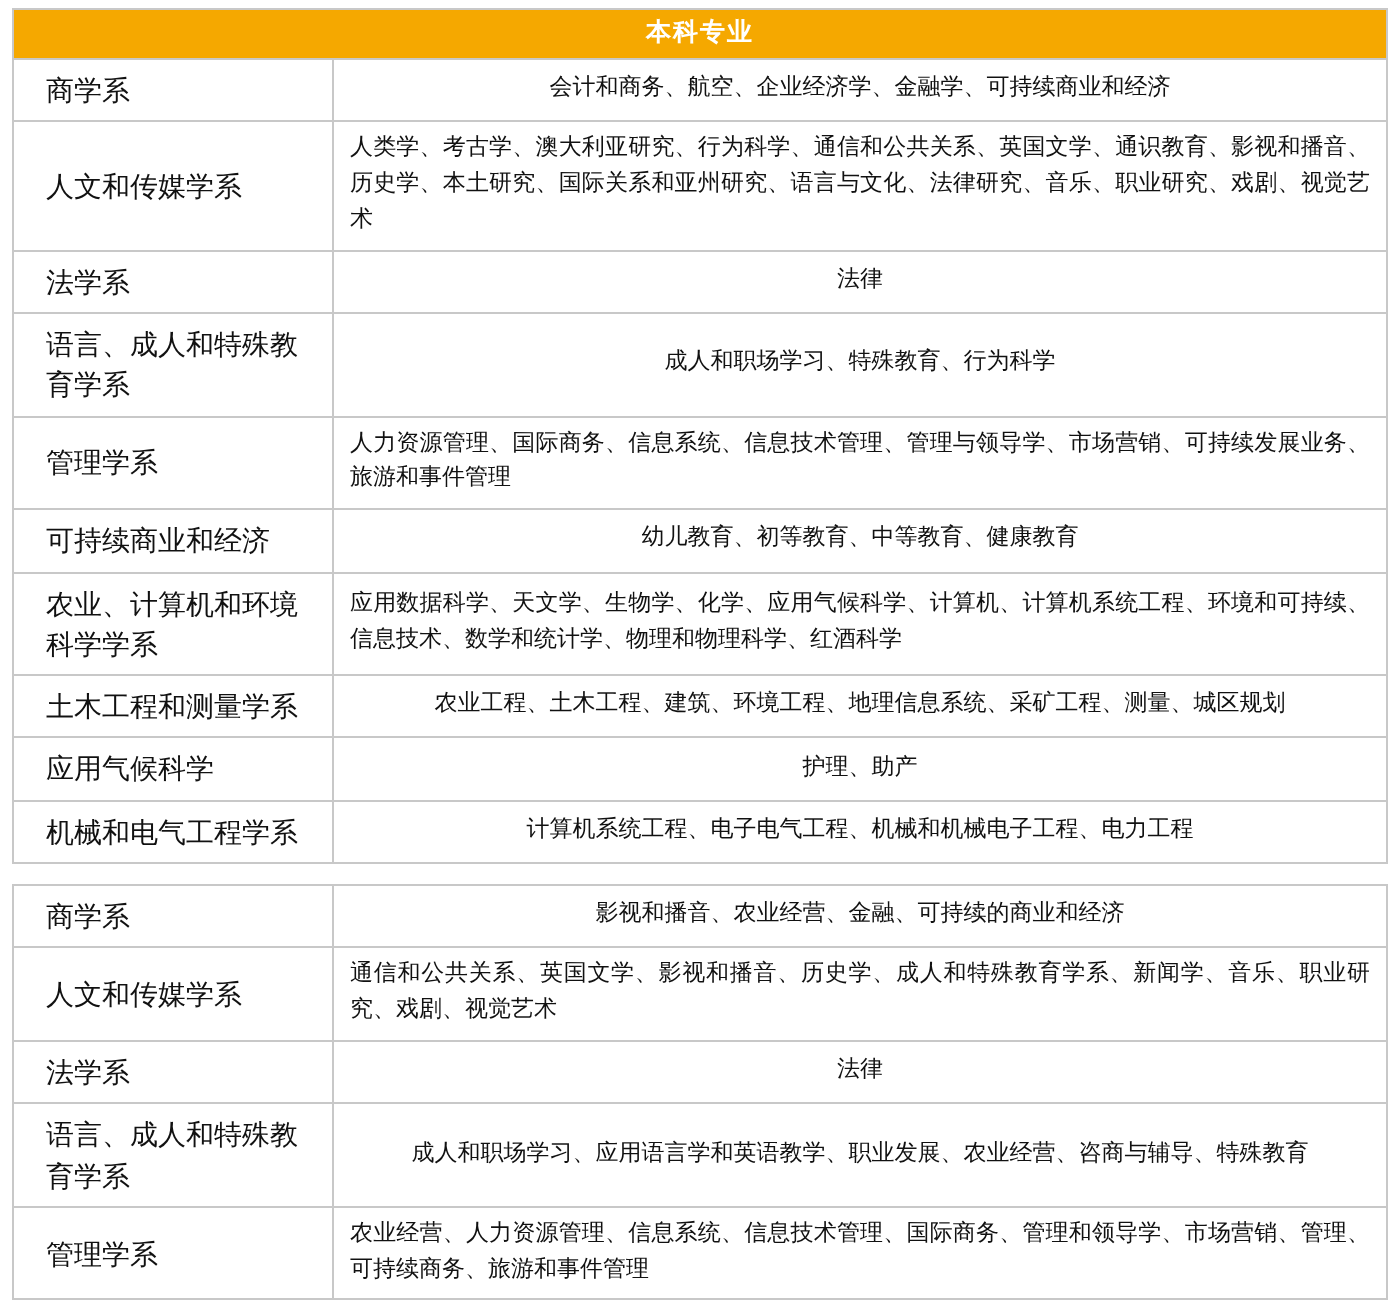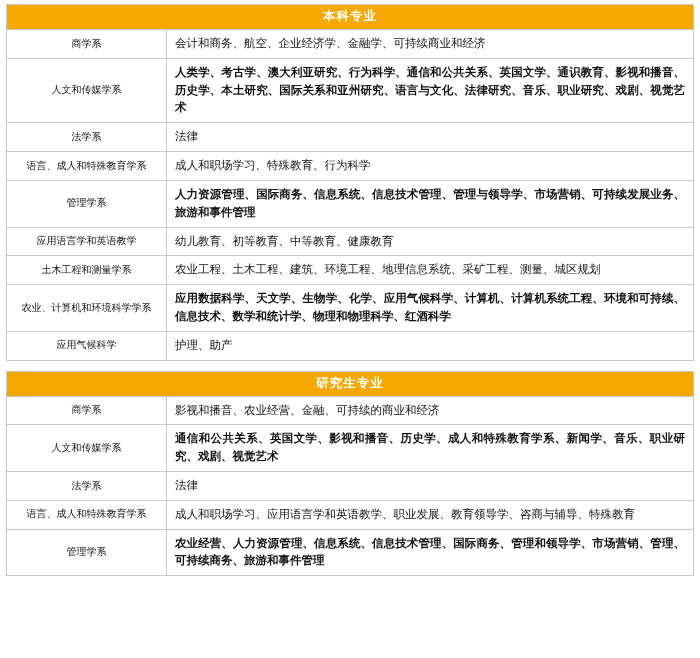--- a/index.html
+++ b/index.html
@@ -35,37 +35,36 @@
     text-align: center;
     font-size: 12.5px;
     font-weight: bold;
     letter-spacing: 1px;
     padding: 4px 0 5px 0;
     border: 1px solid #f5a800;
     line-height: 1.2;
   }
   td.dept {
     width: 160px;
-    text-align: center;
-    font-size: 10px;
-    padding: 5px 4px;
+    text-align: left;
+    font-size: 14px;
+    padding: 5px 16px;
     line-height: 1.45;
     color: #111;
   }
   td.majors {
     font-size: 11.5px;
     padding: 5px 8px;
     line-height: 1.55;
-    text-align: left;
+    text-align: center;
     color: #111;
   }
   td.majors.left {
     text-align: justify;
     text-align-last: left;
-    font-weight: bold;
   }
 </style>
 </head>
 <body>
 
 <div class="page">
   <div id="sections-root">
       <table class="tbl">
         <colgroup>
           <col style="width: 160px;">
@@ -89,61 +88,62 @@
           </tr>
           <tr>
             <td class="dept">语言、成人和特殊教育学系</td>
             <td class="majors">成人和职场学习、特殊教育、行为科学</td>
           </tr>
           <tr>
             <td class="dept">管理学系</td>
             <td class="majors left">人力资源管理、国际商务、信息系统、信息技术管理、管理与领导学、市场营销、可持续发展业务、旅游和事件管理</td>
           </tr>
           <tr>
-            <td class="dept">应用语言学和英语教学</td>
+            <td class="dept">可持续商业和经济</td>
             <td class="majors">幼儿教育、初等教育、中等教育、健康教育</td>
+          </tr>
+          <tr>
+            <td class="dept">农业、计算机和环境科学学系</td>
+            <td class="majors left">应用数据科学、天文学、生物学、化学、应用气候科学、计算机、计算机系统工程、环境和可持续、信息技术、数学和统计学、物理和物理科学、红酒科学</td>
           </tr>
           <tr>
             <td class="dept">土木工程和测量学系</td>
             <td class="majors">农业工程、土木工程、建筑、环境工程、地理信息系统、采矿工程、测量、城区规划</td>
           </tr>
           <tr>
-            <td class="dept">农业、计算机和环境科学学系</td>
-            <td class="majors left">应用数据科学、天文学、生物学、化学、应用气候科学、计算机、计算机系统工程、环境和可持续、信息技术、数学和统计学、物理和物理科学、红酒科学</td>
+            <td class="dept">应用气候科学</td>
+            <td class="majors">护理、助产</td>
           </tr>
           <tr>
-            <td class="dept">应用气候科学</td>
-            <td class="majors">护理、助产</td>
+            <td class="dept">机械和电气工程学系</td>
+            <td class="majors">计算机系统工程、电子电气工程、机械和机械电子工程、电力工程</td>
           </tr>
         </tbody>
       </table>
       <table class="tbl">
         <colgroup>
           <col style="width: 160px;">
           <col>
         </colgroup>
         <tbody>
-          <tr class="section-head">
-            <td colspan="2">研究生专业</td>
-          </tr>
           <tr>
             <td class="dept">商学系</td>
             <td class="majors">影视和播音、农业经营、金融、可持续的商业和经济</td>
           </tr>
           <tr>
             <td class="dept">人文和传媒学系</td>
             <td class="majors left">通信和公共关系、英国文学、影视和播音、历史学、成人和特殊教育学系、新闻学、音乐、职业研究、戏剧、视觉艺术</td>
           </tr>
           <tr>
             <td class="dept">法学系</td>
             <td class="majors">法律</td>
           </tr>
           <tr>
             <td class="dept">语言、成人和特殊教育学系</td>
-            <td class="majors">成人和职场学习、应用语言学和英语教学、职业发展、教育领导学、咨商与辅导、特殊教育</td>
+            <td class="majors">成人和职场学习、应用语言学和英语教学、职业发展、农业经营、咨商与辅导、特殊教育</td>
           </tr>
           <tr>
             <td class="dept">管理学系</td>
             <td class="majors left">农业经营、人力资源管理、信息系统、信息技术管理、国际商务、管理和领导学、市场营销、管理、可持续商务、旅游和事件管理</td>
           </tr>
         </tbody>
       </table>
     </div>
 </div>
 

